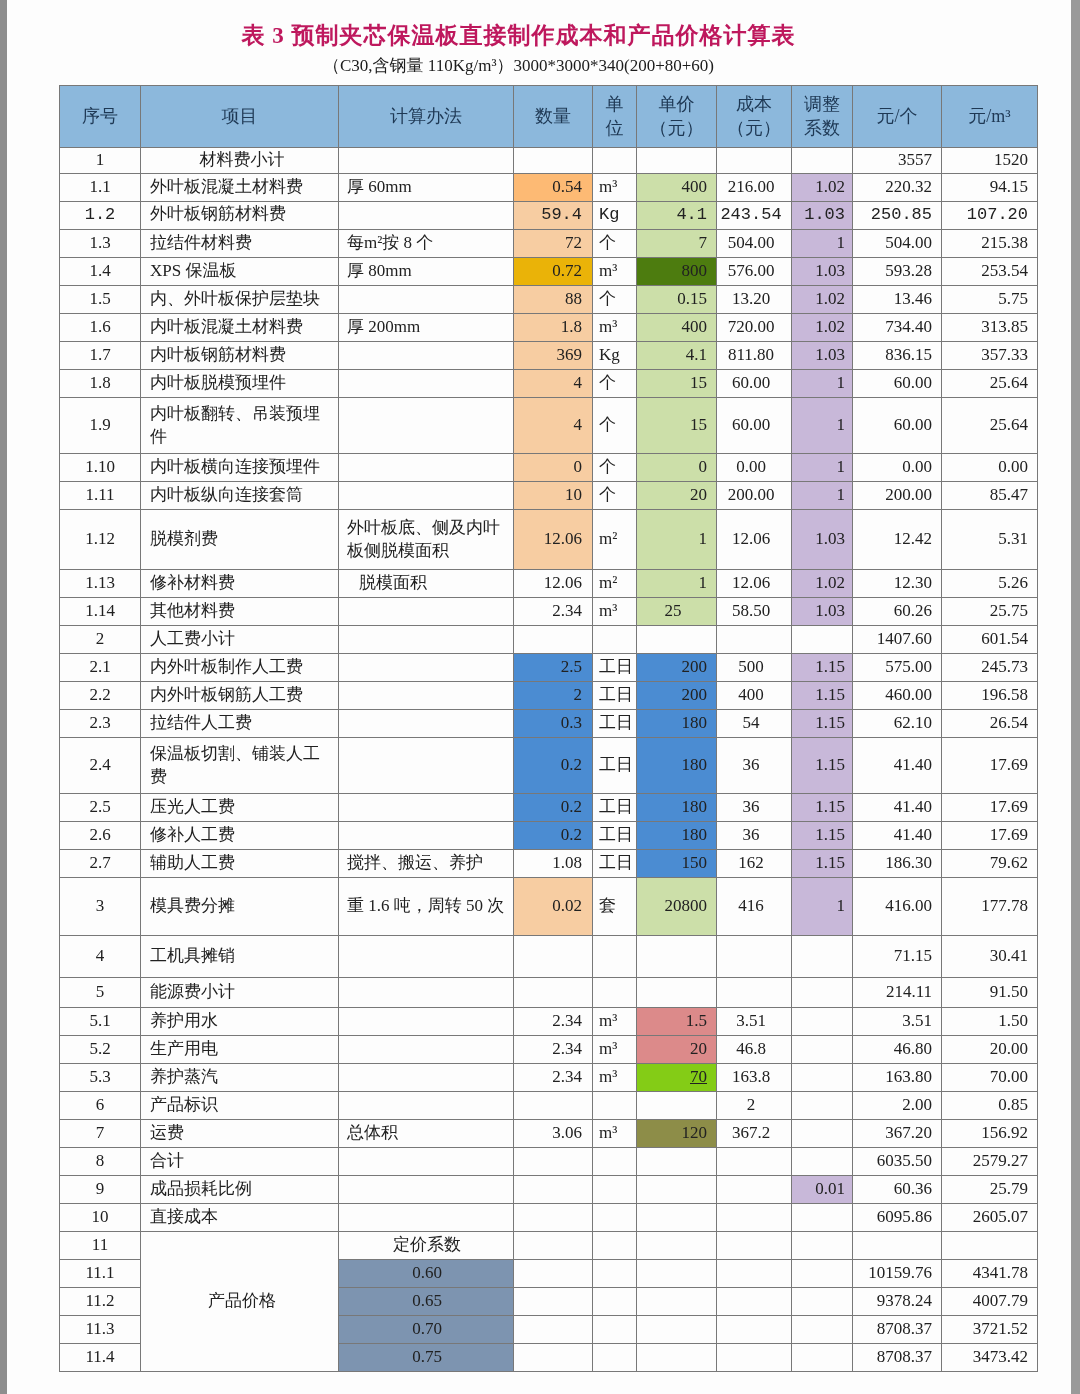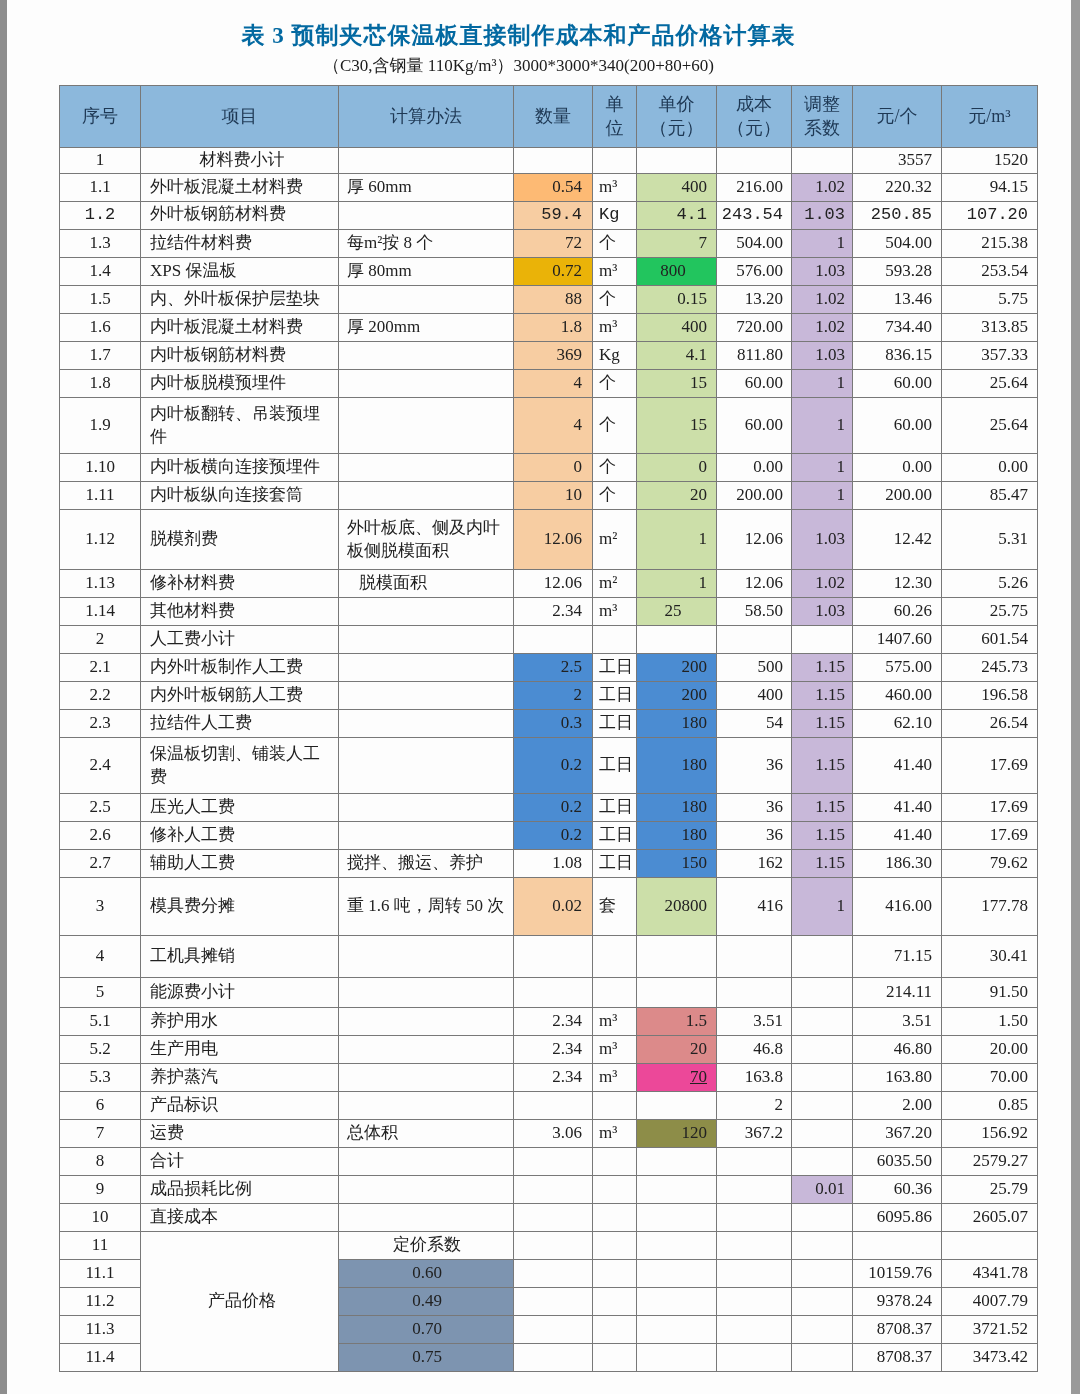--- a/index.html
+++ b/index.html
@@ -14,21 +14,21 @@
     overflow: hidden;
   }
   .edge-strip { position: absolute; top: 0; height: 100%; }
   .edge-left  { left: 0; width: 7px;  background: #8e8e8e; }
   .edge-right { right: 0; width: 9px; background: #9a9a9a; }
 
   .titles { padding-top: 20px; text-align: center; width: 1037px; }
   .doc-title {
     font-size: 23px;
     font-weight: bold;
-    color: #0369a1;
+    color: #be185d;
     letter-spacing: 1px;
   }
   .doc-subtitle {
     font-size: 17px;
     margin-top: 3px;
     color: #1c1c1c;
   }
 
   table.cost-table {
     border-collapse: collapse;
@@ -51,21 +51,21 @@
     text-align: center;
     color: #1e3854;
     font-size: 18px;
   }
   td.c-no      { text-align: center; padding: 0 4px; }
   td.c-item    { text-align: left;  padding: 1px 4px 1px 9px; }
   td.c-method  { text-align: left;  padding: 1px 6px 1px 8px; }
   td.c-qty     { text-align: right; padding: 0 10px 0 2px; }
   td.c-unit    { text-align: left;  padding: 0 2px 0 6px; }
   td.c-price   { text-align: right; padding: 0 9px 0 2px; }
-  td.c-cost    { text-align: right; padding: 0 8px 0 2px; }
+  td.c-cost    { text-align: center; padding: 0 8px 0 2px; }
   td.c-factor  { text-align: right; padding: 0 7px 0 2px; }
   td.c-per_unit{ text-align: right; padding: 0 9px 0 2px; }
   td.c-per_m3  { text-align: right; padding: 0 9px 0 2px; }
   td.merged    { text-align: center; vertical-align: middle; }
 </style>
 </head>
 <body>
 
 <div class="edge-strip edge-left"></div>
 <div class="edge-strip edge-right"></div>
@@ -154,21 +154,21 @@
         <td class="c-factor" style="background: rgb(200, 184, 217);">1</td>
         <td class="c-per_unit">504.00</td>
         <td class="c-per_m3">215.38</td>
       </tr>
       <tr style="height: 28px;">
         <td class="c-no">1.4</td>
         <td class="c-item">XPS 保温板</td>
         <td class="c-method">厚 80mm</td>
         <td class="c-qty" style="background: #eab308;">0.72</td>
         <td class="c-unit">m³</td>
-        <td class="c-price" style="background: #22c55e; text-align: center;">800</td>
+        <td class="c-price" style="background: #4d7c0f;">800</td>
         <td class="c-cost">576.00</td>
         <td class="c-factor" style="background: rgb(200, 184, 217);">1.03</td>
         <td class="c-per_unit">593.28</td>
         <td class="c-per_m3">253.54</td>
       </tr>
       <tr style="height: 28px;">
         <td class="c-no">1.5</td>
         <td class="c-item">内、外叶板保护层垫块</td>
         <td class="c-method"></td>
         <td class="c-qty" style="background: rgb(247, 205, 162);">88</td>
@@ -442,21 +442,21 @@
         <td class="c-factor"></td>
         <td class="c-per_unit">46.80</td>
         <td class="c-per_m3">20.00</td>
       </tr>
       <tr style="height: 28px;">
         <td class="c-no">5.3</td>
         <td class="c-item">养护蒸汽</td>
         <td class="c-method"></td>
         <td class="c-qty">2.34</td>
         <td class="c-unit">m³</td>
-        <td class="c-price" style="background: #ec4899; text-decoration: underline;">70</td>
+        <td class="c-price" style="background: #84cc16; text-decoration: underline;">70</td>
         <td class="c-cost">163.8</td>
         <td class="c-factor"></td>
         <td class="c-per_unit">163.80</td>
         <td class="c-per_m3">70.00</td>
       </tr>
       <tr style="height: 28px;">
         <td class="c-no">6</td>
         <td class="c-item">产品标识</td>
         <td class="c-method"></td>
         <td class="c-qty"></td>
@@ -533,21 +533,21 @@
         <td class="c-qty"></td>
         <td class="c-unit"></td>
         <td class="c-price"></td>
         <td class="c-cost"></td>
         <td class="c-factor"></td>
         <td class="c-per_unit">10159.76</td>
         <td class="c-per_m3">4341.78</td>
       </tr>
       <tr style="height: 28px;">
         <td class="c-no">11.2</td>
-        <td class="c-method" style="background: rgb(125, 148, 176); text-align: center;">0.49</td>
+        <td class="c-method" style="background: rgb(125, 148, 176); text-align: center;">0.65</td>
         <td class="c-qty"></td>
         <td class="c-unit"></td>
         <td class="c-price"></td>
         <td class="c-cost"></td>
         <td class="c-factor"></td>
         <td class="c-per_unit">9378.24</td>
         <td class="c-per_m3">4007.79</td>
       </tr>
       <tr style="height: 28px;">
         <td class="c-no">11.3</td>

